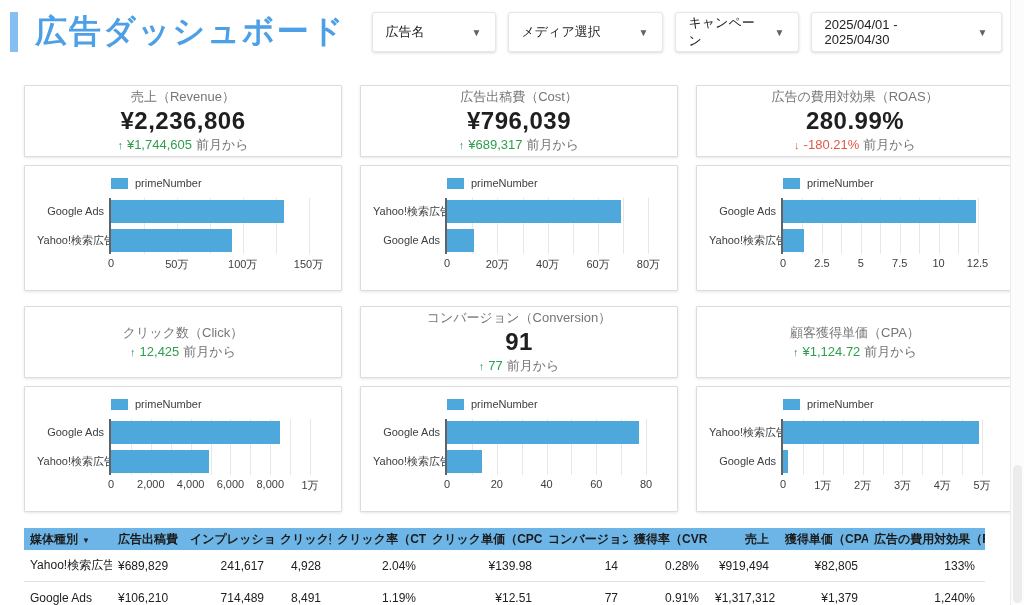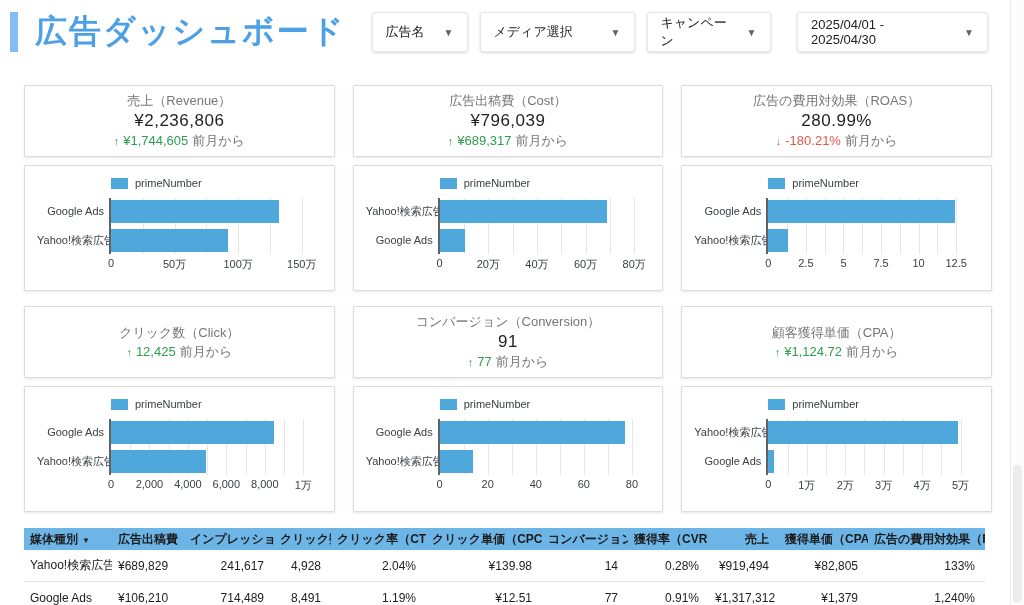--- a/index.html
+++ b/index.html
@@ -12,29 +12,29 @@
   .header{display:flex;align-items:center;padding:9px 36px 4px 10px;height:46px;}
   .accent-bar{width:8px;height:40px;background:var(--accent-bar);margin-right:17px;flex:none;}
   .page-title{color:var(--accent);font-size:32px;font-weight:bold;letter-spacing:2px;margin-right:26px;white-space:nowrap;}
   .filters{display:flex;align-items:center;gap:12px;flex:1;}
   .filter{
     height:40px;background:#fff;border:1px solid #e7e7e7;border-radius:3px;
     box-shadow:0 1px 3px rgba(0,0,0,.15);display:flex;align-items:center;
     justify-content:space-between;padding:0 13px;font-size:13px;color:#202124;cursor:pointer;box-sizing:border-box;
   }
   .filter .caret{font-size:10px;color:#5f6368;margin-left:14px;}
-  .f-ad{width:96px;} .f-media{width:155px;} .f-campaign{width:124px;}
+  .f-ad{width:124px;} .f-media{width:155px;} .f-campaign{width:124px;}
   .f-date{width:191px;margin-left:auto;}
   
-  .grid{display:grid;grid-template-columns:repeat(3,1fr);column-gap:18px;row-gap:15px;padding:0 32px 0 24px;margin-top:26px;}
+  .grid{display:grid;grid-template-columns:repeat(3,1fr);column-gap:18px;row-gap:15px;padding:0 10px 0 24px;margin-top:26px;}
   .cell{display:flex;flex-direction:column;gap:8px;}
   .card{background:#fff;border:1px solid #dcdcdc;box-shadow:0 1px 3px rgba(0,0,0,.10);border-radius:1px;box-sizing:border-box;}
   .kpi-card{height:72px;display:flex;flex-direction:column;align-items:center;justify-content:center;text-align:center;gap:1px;}
   .kpi-title{font-size:13px;color:#767676;}
-  .kpi-value{font-size:17px;color:#1f1f1f;letter-spacing:.5px;}
+  .kpi-value{font-size:24px;color:#1f1f1f;letter-spacing:.5px;font-weight:bold;}
   .kpi-delta{font-size:13px;color:#757575;display:flex;align-items:baseline;gap:4px;}
   .delta-arrow{font-size:11px;font-weight:bold;}
   .up .delta-arrow,.up .delta-value{color:var(--green);}
   .down .delta-arrow,.down .delta-value{color:var(--red);}
   
   .chart-card{height:126px;padding:11px 16px 4px 12px;}
   .legend{display:flex;align-items:center;gap:7px;margin-left:74px;font-size:11px;color:#3c4043;}
   .legend-swatch{width:17px;height:11px;background:var(--series);flex:none;}
   .chart-area{display:flex;margin-top:9px;}
   .cat-labels{width:72px;flex:none;display:flex;flex-direction:column;justify-content:center;gap:6px;height:56px;}

